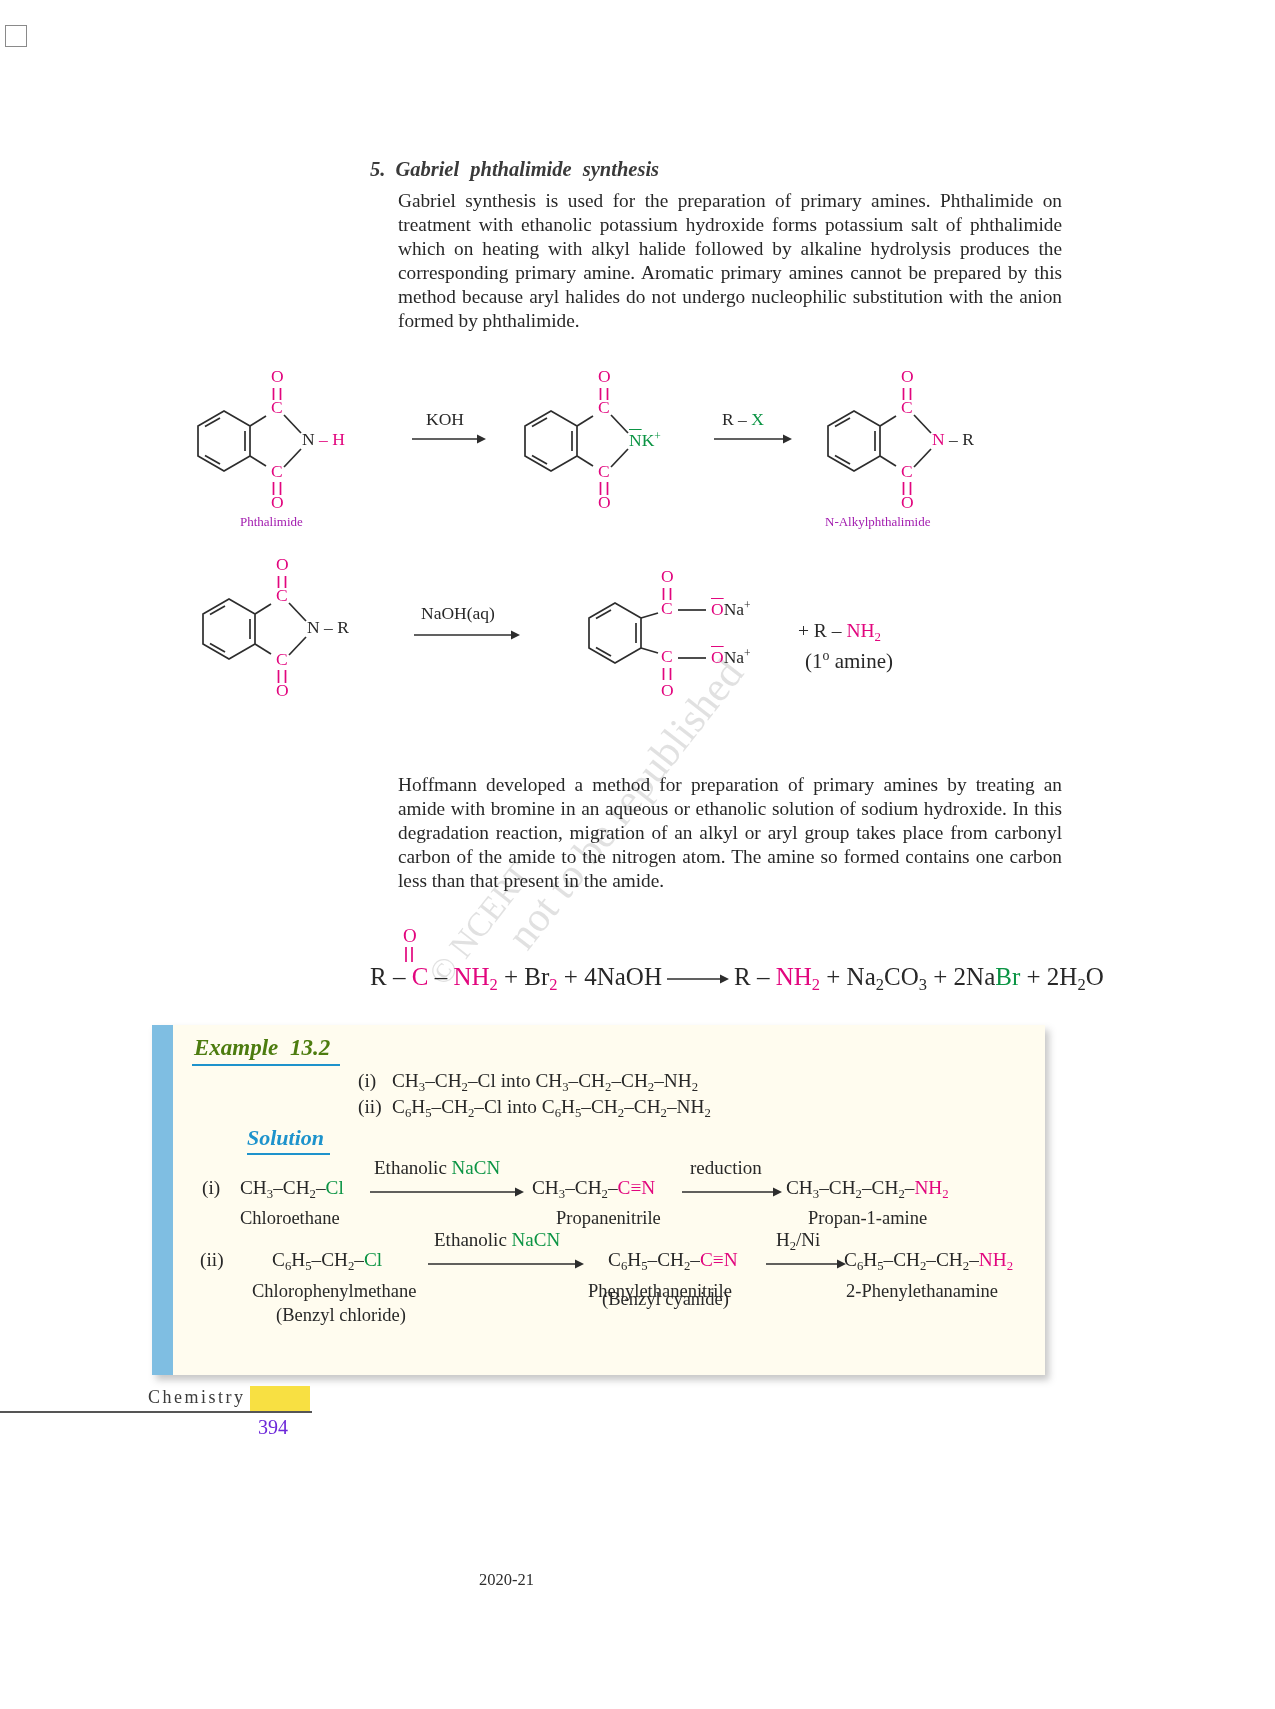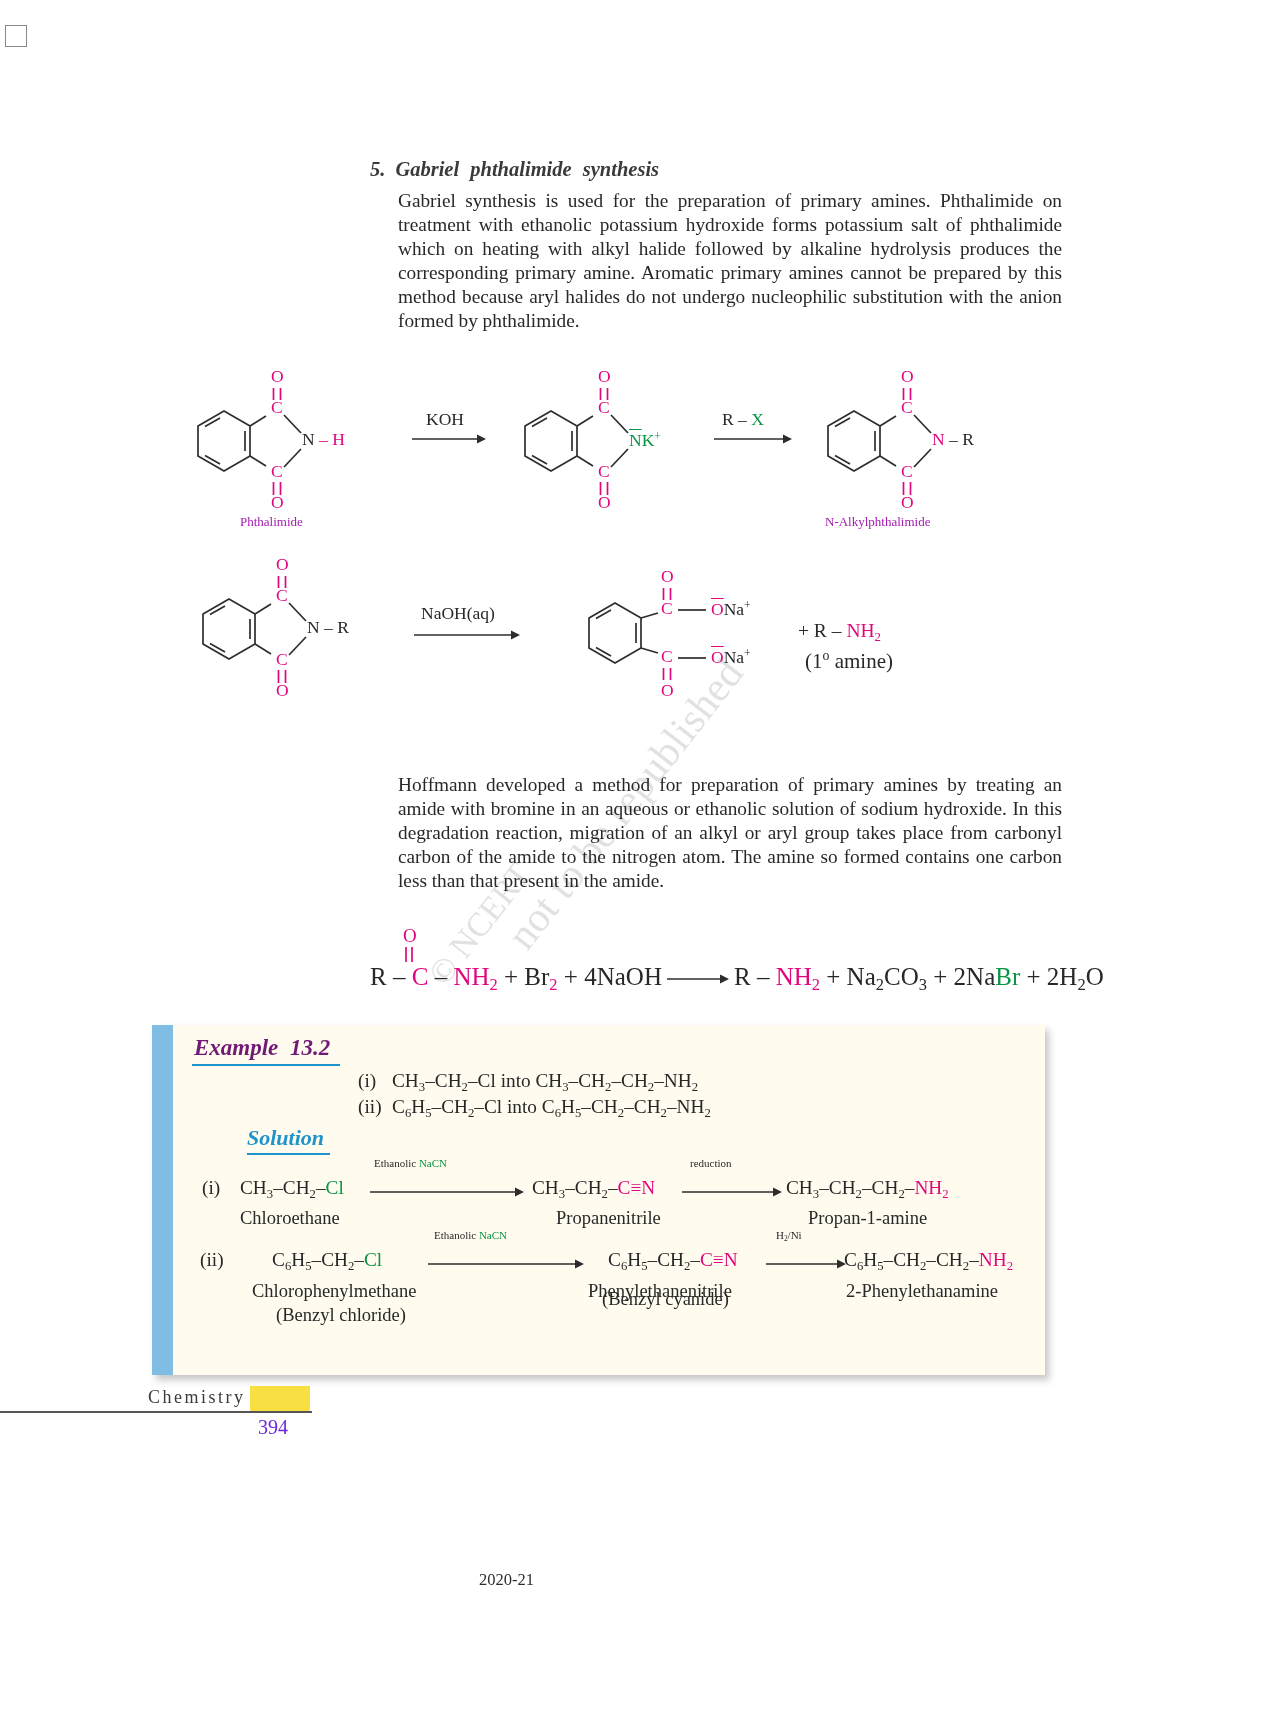--- a/index.html
+++ b/index.html
@@ -28,28 +28,28 @@
   .tsup{font-size:66%;vertical-align:0.55em}
   .tbar{text-decoration:overline}
   .eqline{position:absolute;display:flex;align-items:center;gap:5px;font-size:25px;white-space:nowrap}
   .wm{position:absolute;color:#c9c9c9;opacity:.55;transform:rotate(-52deg);
       white-space:nowrap;text-align:center}
   .corner{position:absolute;left:5px;top:25px;width:22px;height:22px;border:1.5px solid #8a8a8a}
   .exbox{position:absolute;left:152px;top:1025px;width:893px;height:350px;background:#fffcef;
          box-shadow:4px 5px 7px rgba(130,130,130,.45)}
   .exbar{position:absolute;left:0;top:0;width:21px;height:100%;background:#7fbee2}
   .exlabel{position:absolute;left:40px;top:10px;font-size:23px;font-weight:bold;font-style:italic;
-           color:#701a75;border-bottom:2px solid #1e93cc;padding:0 10px 3px 2px;white-space:nowrap;word-spacing:6px}
+           color:#4d7c0f;border-bottom:2px solid #1e93cc;padding:0 10px 3px 2px;white-space:nowrap;word-spacing:6px}
   .sollabel{position:absolute;left:95px;top:100px;font-size:22px;font-weight:bold;font-style:italic;
             color:#1e93cc;border-bottom:2px solid #1e93cc;padding:0 6px 2px 0;white-space:nowrap}
   .exprompt{position:absolute;font-size:19.3px;white-space:nowrap;color:#282828}
   .convrow{position:absolute;display:flex;font-size:19.3px;white-space:nowrap}
   .convrow .clabel{display:inline-block;width:34px}
   .exformula{position:absolute;font-size:19.3px;white-space:nowrap}
-  .exalabel{position:absolute;font-size:11px;white-space:nowrap;color:#282828}
+  .exalabel{position:absolute;font-size:19px;white-space:nowrap;color:#282828}
   .footer-line{position:absolute;left:0;top:1411px;width:312px;height:2px;background:#555}
   .footer-yellow{position:absolute;left:250px;top:1386px;width:60px;height:26px;background:#f8e042}
   .footer-chem{position:absolute;left:148px;top:1387px;font-size:18px;letter-spacing:2.5px;color:#3c3c3c}
   .footer-page{position:absolute;left:258px;top:1416px;font-size:20px;color:#6d28d9}
   .footer-year{position:absolute;left:0;top:1570px;width:1013px;text-align:center;font-size:16.5px;color:#2d2d2d}
 </style>
 </head>
 <body>
 
 <div class="page">

